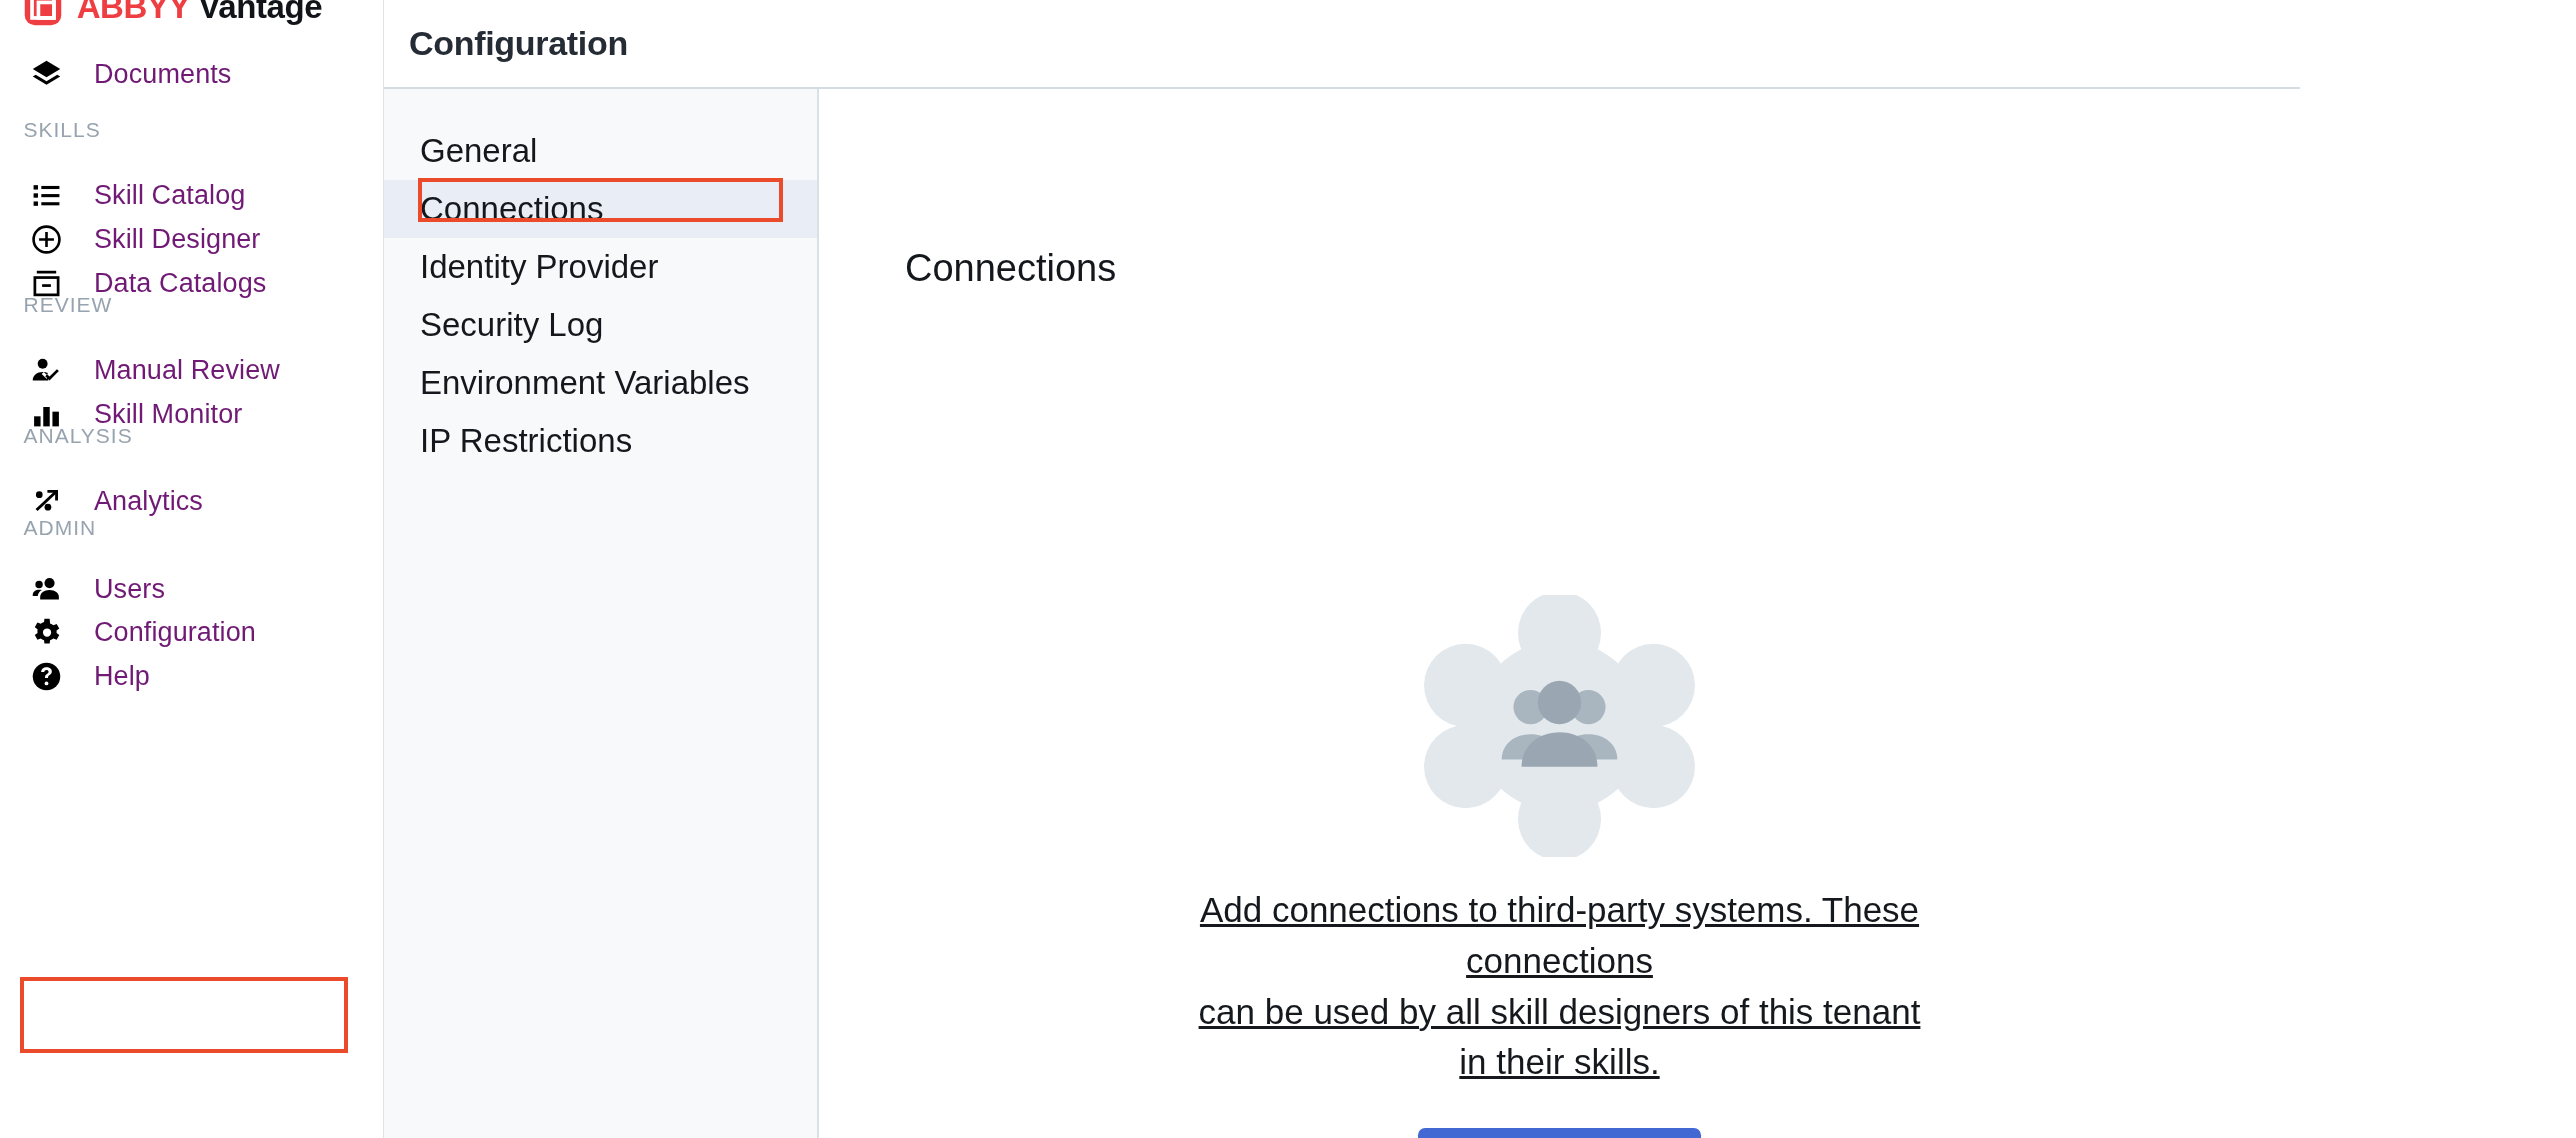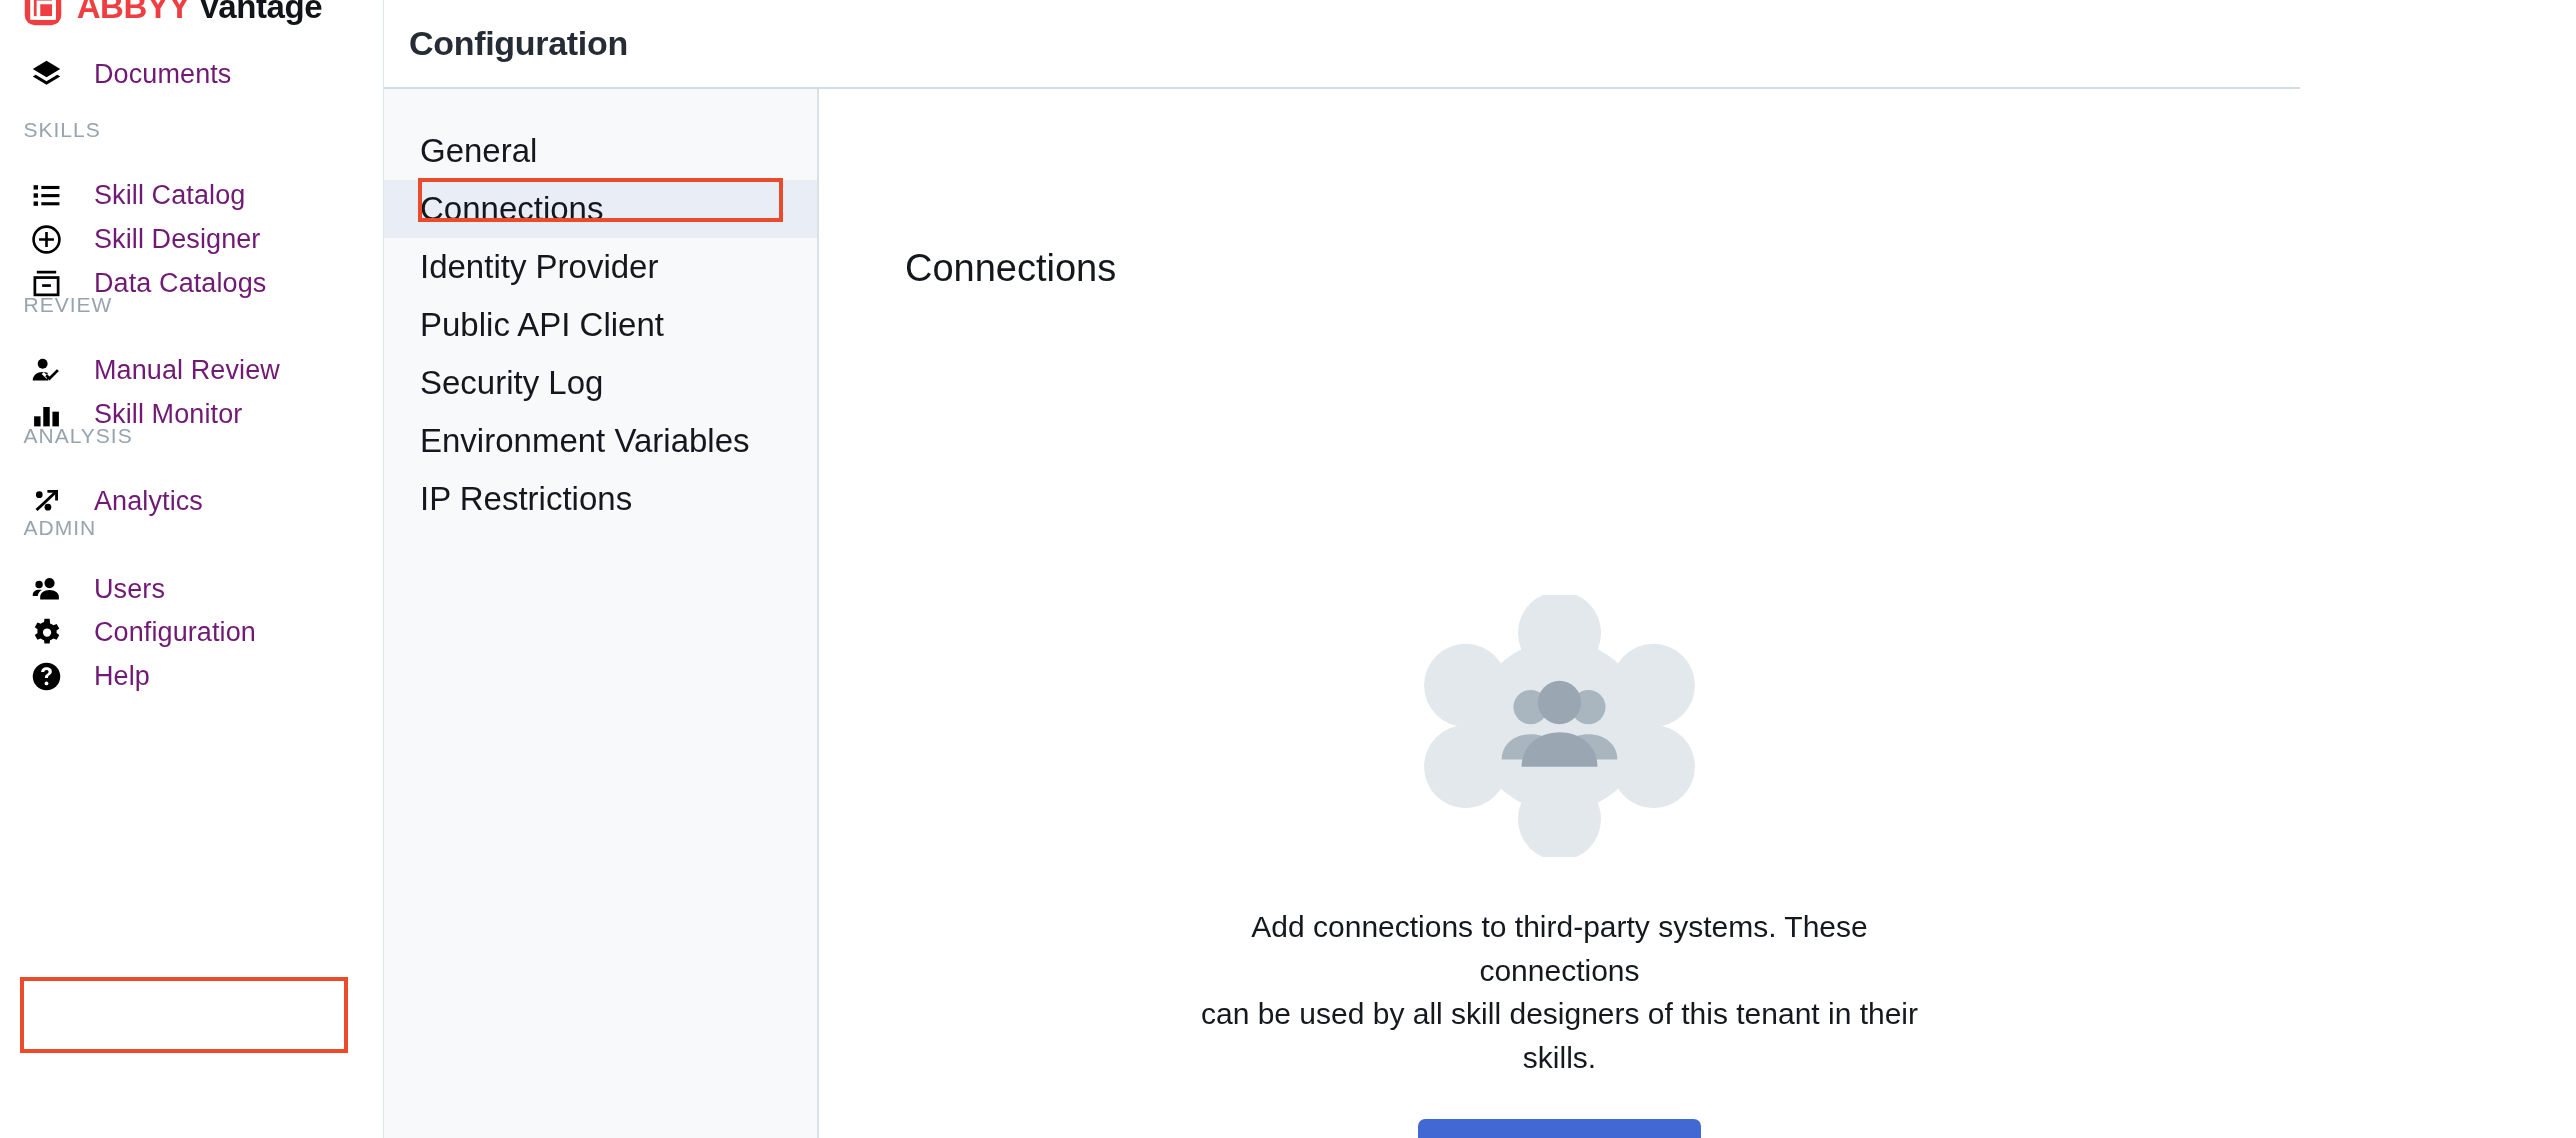--- a/index.html
+++ b/index.html
@@ -103,23 +103,23 @@
   .main-heading {
     position: absolute; left: 86px; top: 158px;
     font-size: 38px; color: #14181d; font-weight: 400;
   }
   .empty-state {
     position: absolute; left: 0; right: 0; top: 506px;
     display: flex; flex-direction: column; align-items: center;
   }
   .illus { width: 289px; height: 262px; }
   .empty-text {
-    margin-top: 48px;
-    font-size: 30px; line-height: 1.45; color: #15191e;
-    text-align: center; max-width: 741px;
+    margin-top: 28px;
+    font-size: 35px; line-height: 1.45; color: #15191e;
+    text-align: center; max-width: 741px; text-decoration: underline;
   }
   .add-btn {
     margin-top: 40px;
     display: inline-flex; align-items: center; gap: 16.3px;
     background: #4268d3; color: #ffffff;
     border: none; border-radius: 7.2px;
     padding: 0 31px; height: 60px;
     font-size: 26px; font-family: "Liberation Sans", sans-serif;
     cursor: pointer;
   }
@@ -278,23 +278,20 @@
 
       <aside class="subnav">
         <div class="subnav-item">
           <span>General</span>
         </div>
         <div class="subnav-item selected">
           <span>Connections</span>
         </div>
         <div class="subnav-item">
           <span>Identity Provider</span>
-        </div>
-        <div class="subnav-item">
-          <span>Public API Client</span>
         </div>
         <div class="subnav-item">
           <span>Security Log</span>
         </div>
         <div class="subnav-item">
           <span>Environment Variables</span>
         </div>
         <div class="subnav-item">
           <span>IP Restrictions</span>
         </div>

